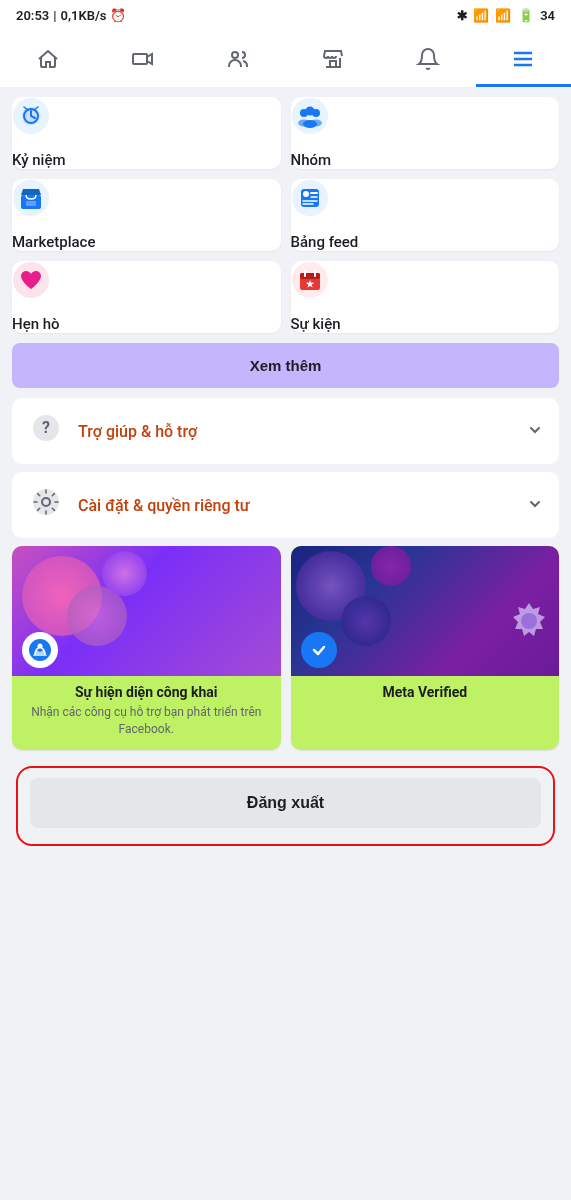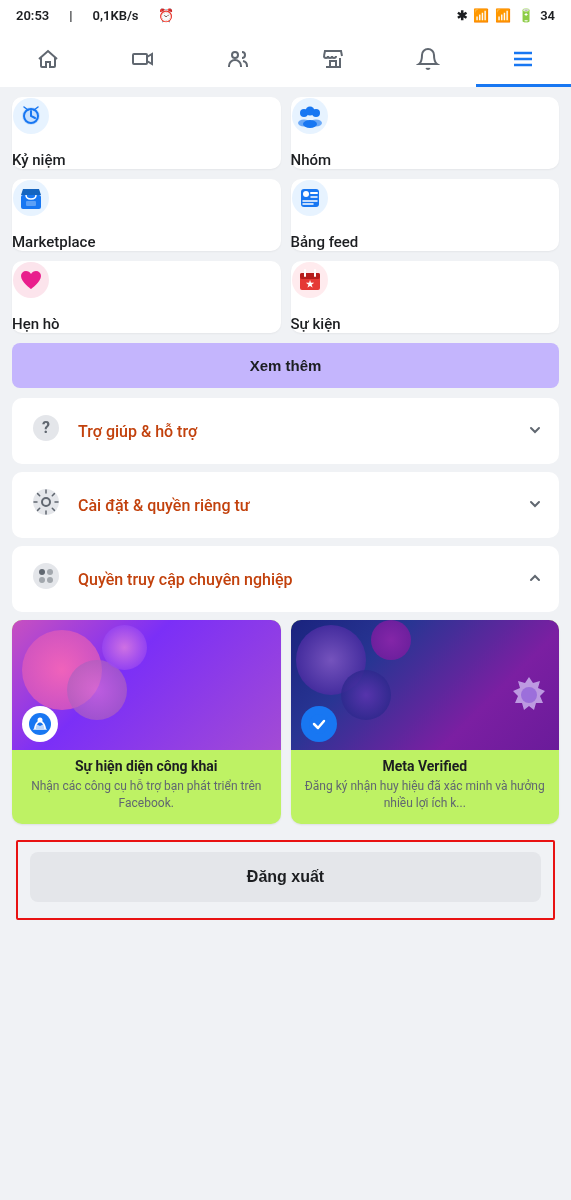--- a/index.html
+++ b/index.html
@@ -16,21 +16,21 @@
     
     .status-bar {
       background: #fff;
       padding: 8px 16px;
       display: flex;
       justify-content: space-between;
       align-items: center;
       font-size: 13px;
       font-weight: 600;
     }
-    .status-left { display: flex; align-items: center; gap: 20px; }
+    .status-left { display: flex; align-items: center; gap: 4px; }
     .status-right { display: flex; align-items: center; gap: 6px; }
 
     
     .nav-bar {
       background: #fff;
       padding: 8px 0 0 0;
       display: flex;
       justify-content: space-around;
       align-items: center;
       border-bottom: 2px solid #f0f2f5;
@@ -174,21 +174,21 @@
     .pro-card-desc {
       font-size: 12px;
       color: #606770;
       line-height: 1.4;
     }
 
     
     .btn-logout-wrap {
       padding: 10px 12px 16px 12px;
       border: 2.5px solid #e81212;
-      border-radius: 2px;
+      border-radius: 16px;
       margin: 16px 4px 16px 4px;
     }
     .btn-logout {
       background: #e4e6ea;
       border: none;
       border-radius: 8px;
       width: 100%;
       padding: 16px;
       font-size: 16px;
       font-weight: 600;
@@ -403,39 +403,20 @@
       <span class="section-label">Cài đặt &amp; quyền riêng tư</span>
     </div>
     <span class="chevron">
       <svg width="16" height="16" viewBox="0 0 16 16">
           <polyline points="4,6 8,10 12,6" fill="none" stroke="#606770" stroke-width="2" stroke-linecap="round"></polyline>
         </svg>
     </span>
   </div>
 
   
-  <div class="section-row">
-    <div class="section-row-left">
-      <span class="section-icon">
-        <svg width="28" height="28" viewBox="0 0 28 28">
-          <circle cx="14" cy="14" r="13" fill="#e4e6ea"></circle>
-          <circle cx="10" cy="10" r="3" fill="#606770"></circle>
-          <circle cx="18" cy="10" r="3" fill="#606770" opacity="0.5"></circle>
-          <circle cx="10" cy="18" r="3" fill="#606770" opacity="0.5"></circle>
-          <circle cx="18" cy="18" r="3" fill="#606770" opacity="0.5"></circle>
-        </svg>
-      </span>
-      <span class="section-label">Quyền truy cập chuyên nghiệp</span>
-    </div>
-    <span class="chevron">
-      <svg width="16" height="16" viewBox="0 0 16 16">
-          <polyline points="4,10 8,6 12,10" fill="none" stroke="#606770" stroke-width="2" stroke-linecap="round"></polyline>
-        </svg>
-    </span>
-  </div>
 
   
   <div class="pro-grid">
 
     <div class="pro-card">
       <div class="pro-card-image bg-public">
 
         <div style="position:absolute;width:80px;height:80px;border-radius:50%;background:radial-gradient(circle,#ff69b4,#c850c0);top:10px;left:10px;opacity:0.85;"></div>
         <div style="position:absolute;width:60px;height:60px;border-radius:50%;background:radial-gradient(circle,#da70d6,#9b59b6);top:40px;left:55px;opacity:0.7;"></div>
         <div style="position:absolute;width:45px;height:45px;border-radius:50%;background:radial-gradient(circle,#e080e0,#7b2ff7);top:5px;left:90px;opacity:0.8;"></div>
@@ -469,21 +450,20 @@
         </div>
         <div class="pro-card-avatar" style="background:#1877f2;">
           <svg width="22" height="22" viewBox="0 0 22 22">
             <circle cx="11" cy="11" r="10" fill="#1877f2"></circle>
             <path d="M6 11l4 4 6-7" stroke="#fff" stroke-width="2.5" fill="none" stroke-linecap="round" stroke-linejoin="round"></path>
           </svg>
         </div>
       </div>
       <div class="pro-card-body">
         <div class="pro-card-title">Meta Verified</div>
-        <div class="pro-card-desc">Đăng ký nhận huy hiệu đã xác minh và hưởng nhiều lợi ích k...</div>
       </div>
     </div>
   </div>
 
   
   <div class="btn-logout-wrap">
     <button class="btn-logout">
       <span>Đăng xuất</span>
     </button>
   </div>

